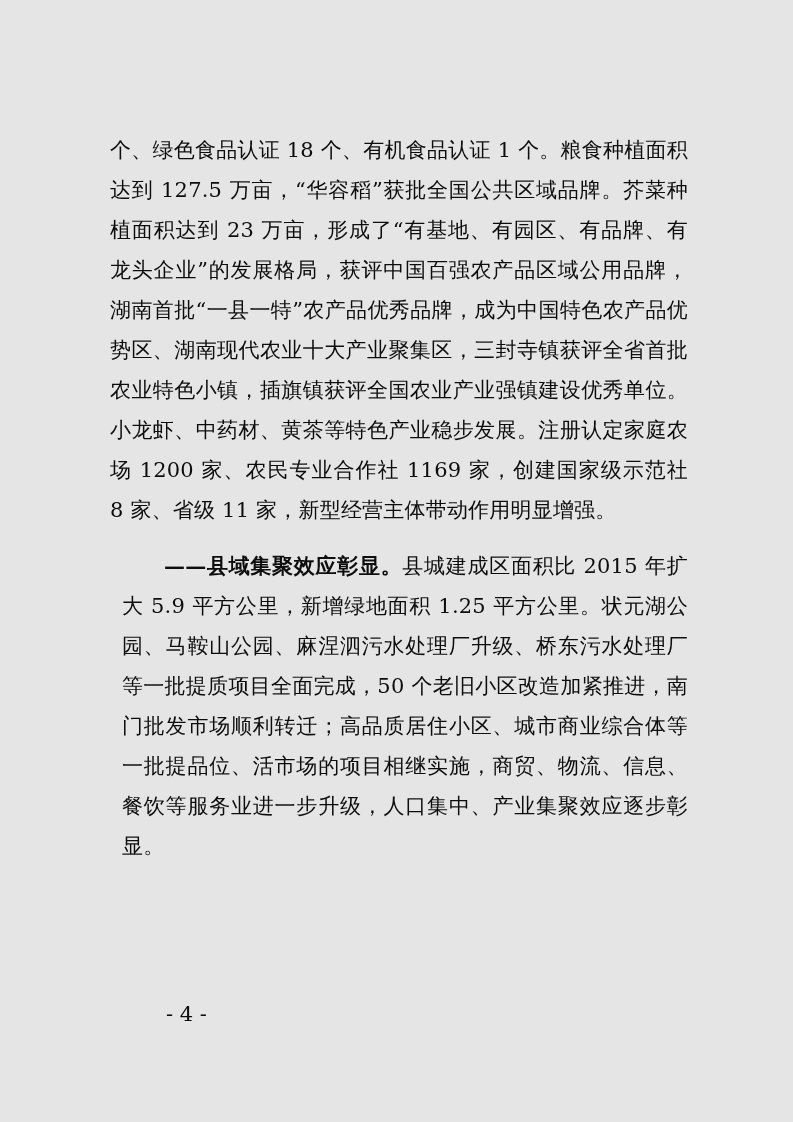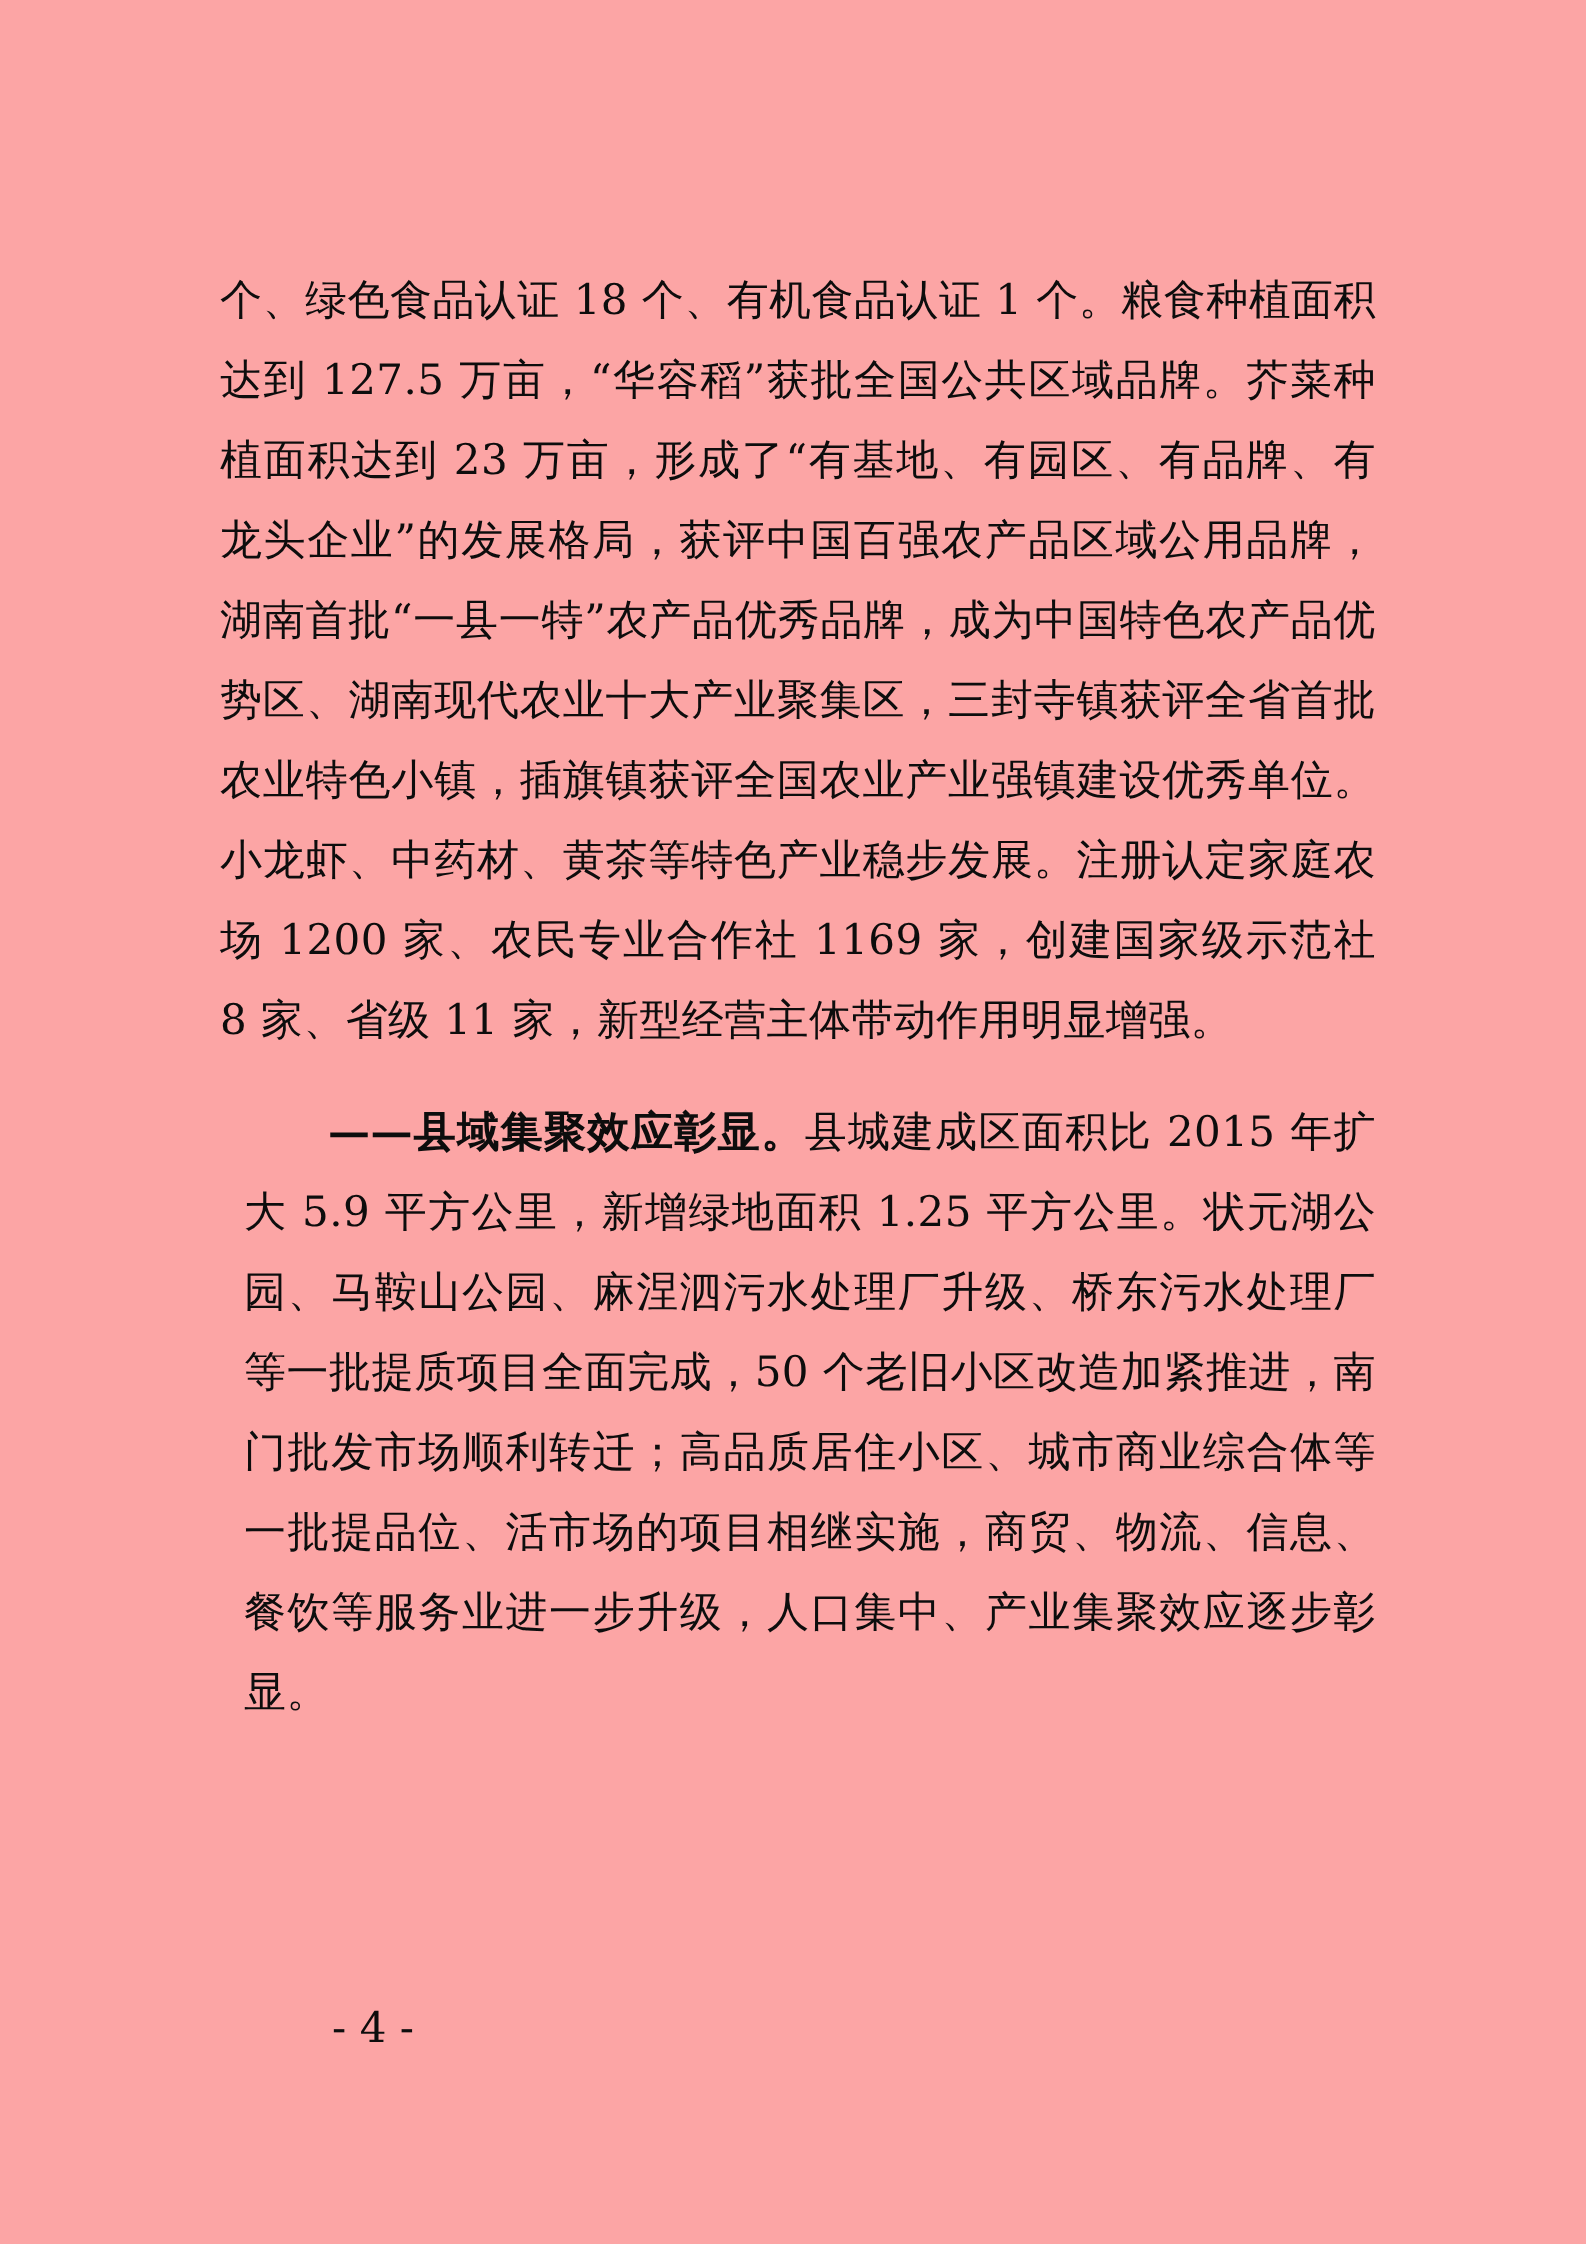--- a/index.html
+++ b/index.html
@@ -12,21 +12,21 @@
     height: 1122px;
     font-family: "DejaVu Serif", "Liberation Serif", serif;
     color: #111111;
   }
   .page {
     position: relative;
     width: 793px;
     height: 1122px;
     box-sizing: border-box;
     padding: 130px 105px 0 110px;
-    background: #fca5a5;
+    background: #e5e5e5;
   }
   .body-text {
     font-size: 21px;
     line-height: 40px;
     text-align: justify;
     text-justify: inter-ideograph;
     letter-spacing: 0.2px;
     color: #0d0d0d;
   }
   p.para {

